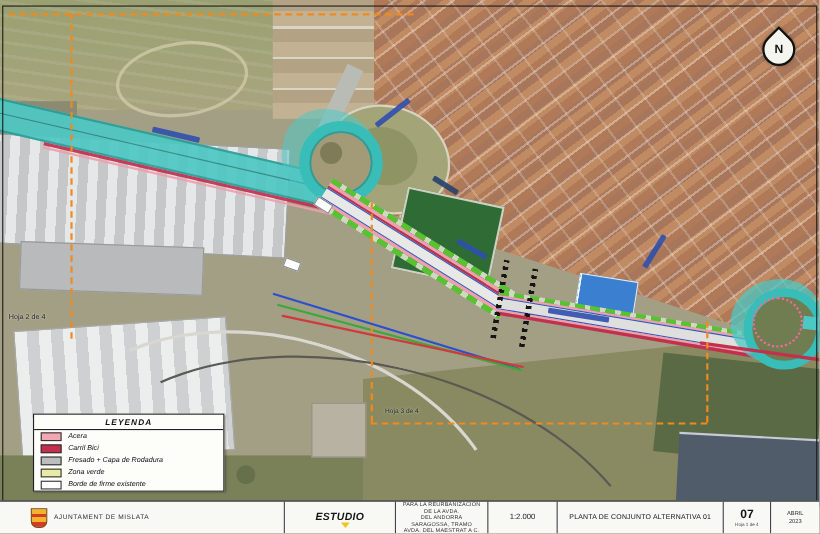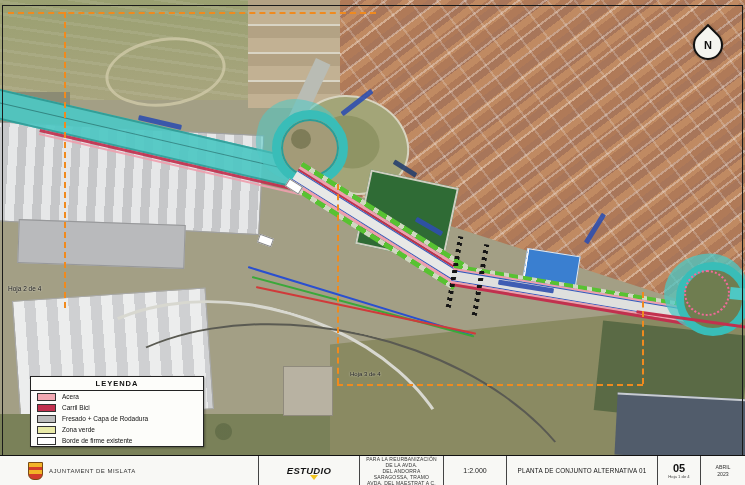--- a/index.html
+++ b/index.html
@@ -143,21 +143,21 @@
   <div class="abs maplab" style="left:350px;top:371px;font-size:6px;">Hoja 3 de 4</div>
 
   <div class="abs" style="left:693px;top:30px;width:26px;height:26px;background:#f5f5f0;border:2.5px solid #111;
               border-radius:0 50% 50% 50%;transform:rotate(45deg);box-shadow:0 0 3px rgba(0,0,0,.4);">
     <div style="transform:rotate(-45deg);width:100%;height:100%;display:flex;align-items:center;justify-content:center;
                 font-size:11px;font-weight:bold;color:#111;">N</div>
   </div>
 
   <div class="abs" style="left:2px;top:5px;right:2px;bottom:29px;border:1px solid #1a1a1a;pointer-events:none;"></div>
 
-  <div id="legend" class="abs" style="left:30px;top:376px;width:172px;">
+  <div id="legend" class="abs" style="left:30px;top:376px;width:172px;font-style:italic;">
     <div class="lg-title">LEYENDA</div>
     <div class="lg-row">
       <div class="lg-sw" style="background: rgb(242, 168, 178);"></div>
       <div class="lg-lab">Acera</div>
     </div>
     <div class="lg-row">
       <div class="lg-sw" style="background: rgb(194, 48, 78);"></div>
       <div class="lg-lab">Carril Bici</div>
     </div>
     <div class="lg-row">
@@ -189,21 +189,21 @@
       <div>ESTUDIO DE SOLUCIONES PARA LA REURBANIZACIÓN DE LA AVDA.</div>
       <div>DEL ANDORRA SARAGOSSA, TRAMO AVDA. DEL MAESTRAT A C. PALMERETA</div>
     </div>
     <div class="tb-cell tb-scale">
       <div>1:2.000</div>
     </div>
     <div class="tb-cell tb-plan">
       <div>PLANTA DE CONJUNTO ALTERNATIVA 01</div>
     </div>
     <div class="tb-cell tb-num">
-      <div class="big">05</div>
+      <div class="big">07</div>
       <div class="sub">Hoja 1 de 4</div>
     </div>
     <div class="tb-cell tb-date">
       <div>ABRIL</div>
       <div>2023</div>
     </div>
   </div>
 
 </div>
 

